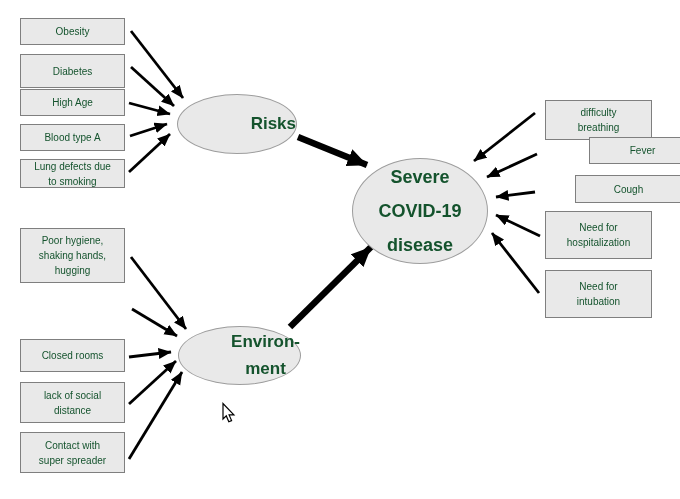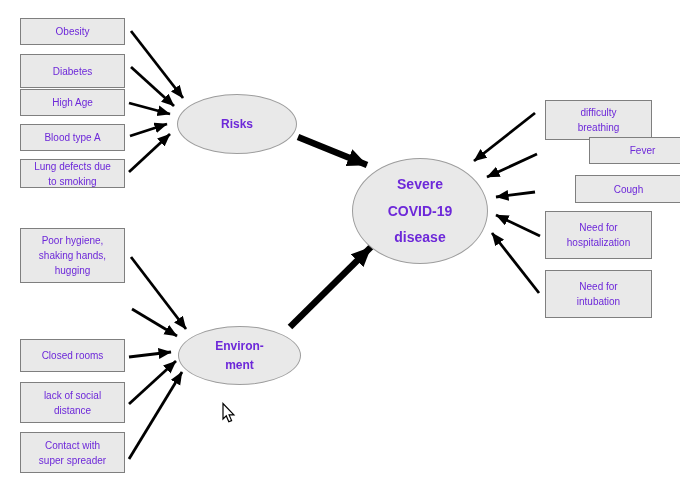--- a/index.html
+++ b/index.html
@@ -2,21 +2,21 @@
 <html><head>
 <meta charset="utf-8">
 <style>
   html, body { margin: 0; padding: 0; background: #ffffff; }
   #canvas {
     position: relative;
     width: 680px;
     height: 499px;
     background: var(--bg, #ffffff);
     font-family: "Liberation Sans", sans-serif;
-    color: #6d28d9;
+    color: #14532d;
     overflow: hidden;
   }
   #connector-layer {
     position: absolute;
     left: 0; top: 0;
     width: 680px; height: 499px;
   }
   .box {
     position: absolute;
     box-sizing: border-box;
@@ -35,22 +35,22 @@
     box-sizing: border-box;
     background: var(--shape-fill, #e9e9e9);
     border: 1px solid var(--ellipse-border, #9d9d9d);
     border-radius: 50%;
     display: flex;
     align-items: center;
     justify-content: center;
     text-align: center;
     font-weight: bold;
   }
-  .ellipse.small { font-size: 12px; line-height: 1.55; }
-  .ellipse.big   { font-size: 14px; line-height: 1.9; }
+  .ellipse.small { font-size: 17px; line-height: 1.55; justify-content: flex-end; }
+  .ellipse.big   { font-size: 18px; line-height: 1.9; }
   .edge { stroke: var(--arrow, #000); stroke-width: 2.8; }
   .edge.thick { stroke-width: 6.5; }
 </style>
 </head>
 <body>
 
 <div id="canvas" style="--bg: #ffffff; --shape-fill: #e9e9e9; --box-border: #7f7f7f; --ellipse-border: #9d9d9d; --arrow: #000000;">
 
   <svg id="connector-layer" width="680" height="499" viewBox="0 0 680 499">
     <defs>

